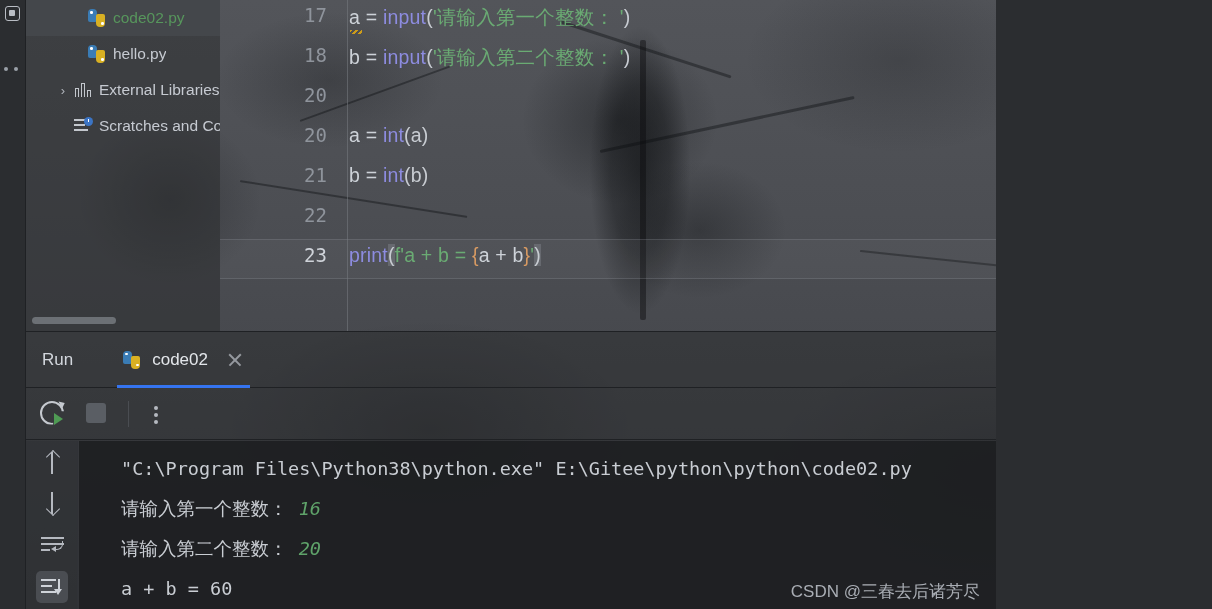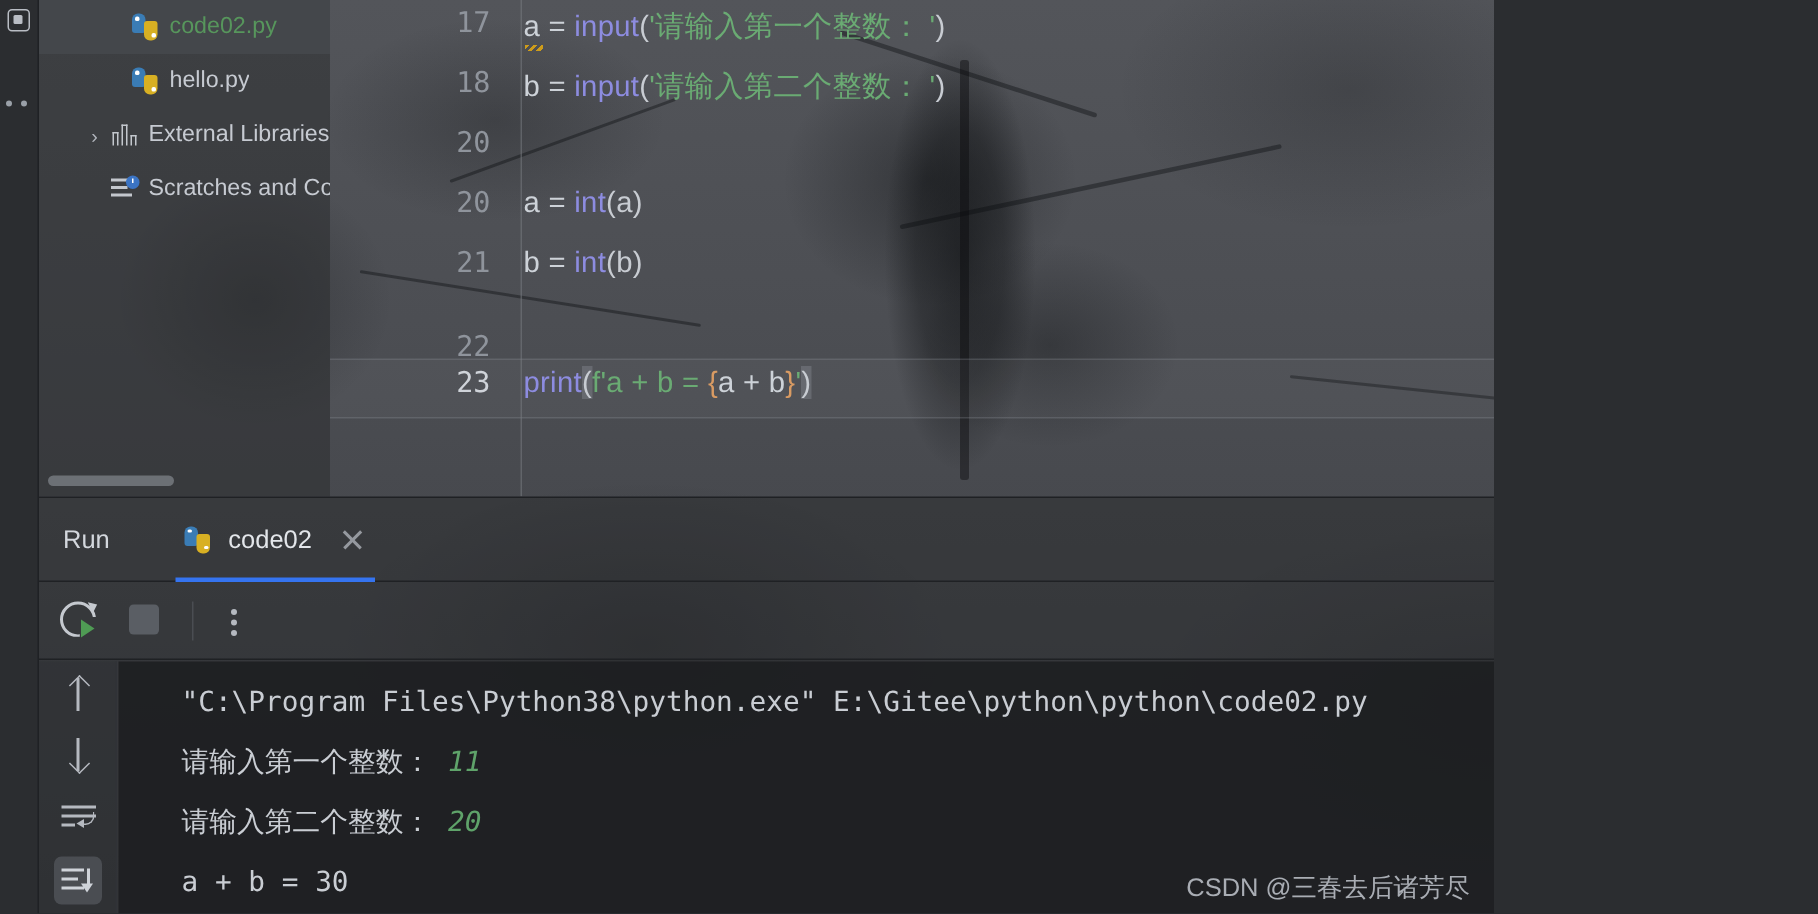--- a/index.html
+++ b/index.html
@@ -372,21 +372,21 @@
   <div class="editor">
 
     <div class="cur-row" style="top:239px;"></div>
 
     <div class="gutter">
       <div class="lineno" style="top:4px;">17</div>
       <div class="lineno" style="top:44px;">18</div>
       <div class="lineno" style="top:84px;">20</div>
       <div class="lineno" style="top:124px;">20</div>
       <div class="lineno" style="top:164px;">21</div>
-      <div class="lineno" style="top:204px;margin-top:16px;">22</div>
+      <div class="lineno" style="top:204px;">22</div>
       <div class="lineno cur" style="top:244px;">23</div>
     </div>
 
     <div class="codeline" style="top:4px;"><span class="tok-def">a</span><span class="tok-op"> = </span><span class="tok-fn">input</span><span class="tok-paren">(</span><span class="tok-str">'请输入第一个整数： '</span><span class="tok-paren">)</span></div>
     <div class="warn-underline" style="left:130px; top:30px;"></div>
 
     <div class="codeline" style="top:44px;"><span class="tok-def">b</span><span class="tok-op"> = </span><span class="tok-fn">input</span><span class="tok-paren">(</span><span class="tok-str">'请输入第二个整数： '</span><span class="tok-paren">)</span></div>
 
     <div class="codeline" style="top:124px;"><span class="tok-def">a</span><span class="tok-op"> = </span><span class="tok-fn">int</span><span class="tok-paren">(a)</span></div>
 
@@ -460,20 +460,20 @@
             <i></i>
             <i></i>
             <span class="dn"></span>
             <span class="dnt"></span>
         </span>
       </div>
     </div>
 
     <div class="console">
       <div class="cline">"C:\Program Files\Python38\python.exe" E:\Gitee\python\python\code02.py</div>
-      <div class="cline"><span>请输入第一个整数： </span><span class="val">11</span></div>
+      <div class="cline"><span>请输入第一个整数： </span><span class="val">16</span></div>
       <div class="cline"><span>请输入第二个整数： </span><span class="val">20</span></div>
-      <div class="cline">a + b = 30</div>
+      <div class="cline">a + b = 60</div>
     </div>
   </div>
 
   <div class="watermark">CSDN @三春去后诸芳尽</div>
 </div>
 
 </body></html>

